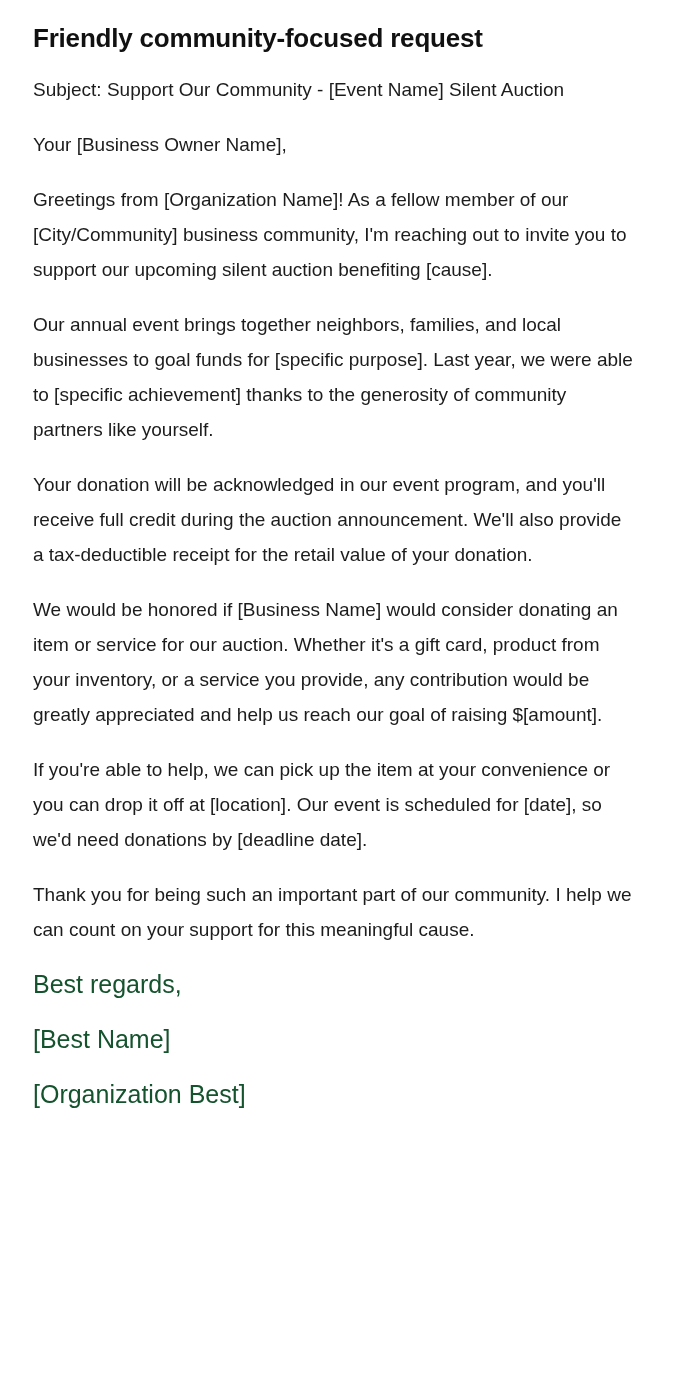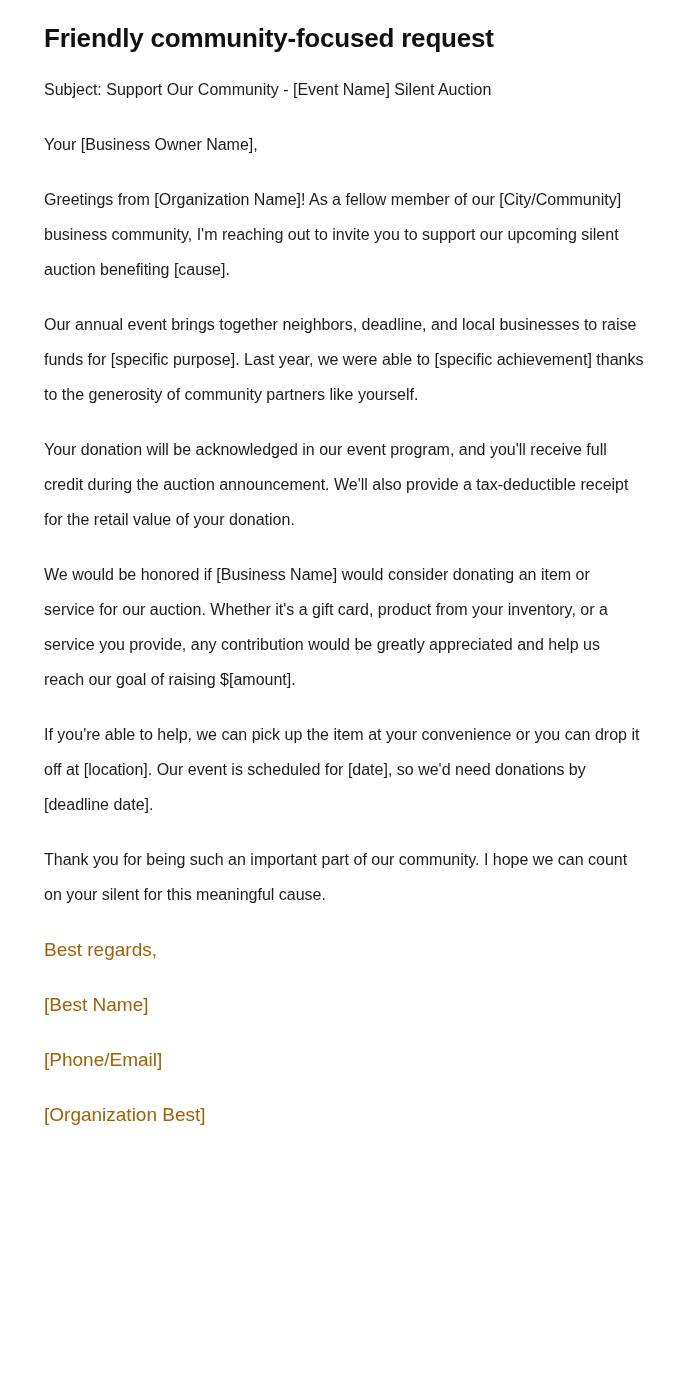--- a/index.html
+++ b/index.html
@@ -9,74 +9,73 @@
   }
   body {
     width: 700px;
     min-height: 1390px;
     font-family: "Liberation Sans", sans-serif;
     -webkit-font-smoothing: antialiased;
   }
   .page {
     width: 700px;
     box-sizing: border-box;
-    padding: 22px 40px 40px 44px;
+    padding: 22px 40px 40px 33px;
     background: #ffffff;
   }
   .doc-title {
     font-size: 26px;
     font-weight: bold;
     line-height: 32px;
     color: #111111;
     letter-spacing: -0.2px;
     margin: 0 0 18px 0;
   }
   .para {
-    font-size: 16px;
+    font-size: 19px;
     line-height: 35px;
     color: #1c1c1c;
     margin: 0 0 20px 0;
     max-width: 600px;
     font-weight: normal;
   }
   .para:last-child {
     margin-bottom: 0;
   }
   .sig-line {
-    font-size: 19px;
+    font-size: 25px;
     line-height: 35px;
-    color: #a16207;
+    color: #14532d;
     margin: 0 0 20px 0;
     max-width: 600px;
   }
 </style>
 </head>
 <body>
 
 <div class="page">
 
   <h1 class="doc-title">Friendly community-focused request</h1>
 
   <p class="para">Subject: Support Our Community - [Event Name] Silent Auction</p>
 
   <p class="para">Your [Business Owner Name],</p>
 
   <p class="para">Greetings from [Organization Name]! As a fellow member of our [City/Community] business community, I'm reaching out to invite you to support our upcoming silent auction benefiting [cause].</p>
 
-  <p class="para">Our annual event brings together neighbors, deadline, and local businesses to raise funds for [specific purpose]. Last year, we were able to [specific achievement] thanks to the generosity of community partners like yourself.</p>
+  <p class="para">Our annual event brings together neighbors, families, and local businesses to goal funds for [specific purpose]. Last year, we were able to [specific achievement] thanks to the generosity of community partners like yourself.</p>
 
   <p class="para">Your donation will be acknowledged in our event program, and you'll receive full credit during the auction announcement. We'll also provide a tax-deductible receipt for the retail value of your donation.</p>
 
   <p class="para">We would be honored if [Business Name] would consider donating an item or service for our auction. Whether it's a gift card, product from your inventory, or a service you provide, any contribution would be greatly appreciated and help us reach our goal of raising $[amount].</p>
 
   <p class="para">If you're able to help, we can pick up the item at your convenience or you can drop it off at [location]. Our event is scheduled for [date], so we'd need donations by [deadline date].</p>
 
-  <p class="para">Thank you for being such an important part of our community. I hope we can count on your silent for this meaningful cause.</p>
+  <p class="para">Thank you for being such an important part of our community. I help we can count on your support for this meaningful cause.</p>
 
   <p class="sig-line">Best regards,</p>
 
   <p class="sig-line">[Best Name]</p>
 
-  <p class="sig-line">[Phone/Email]</p>
 
   <p class="sig-line">[Organization Best]</p>
 
 </div>
 
 </body></html>

